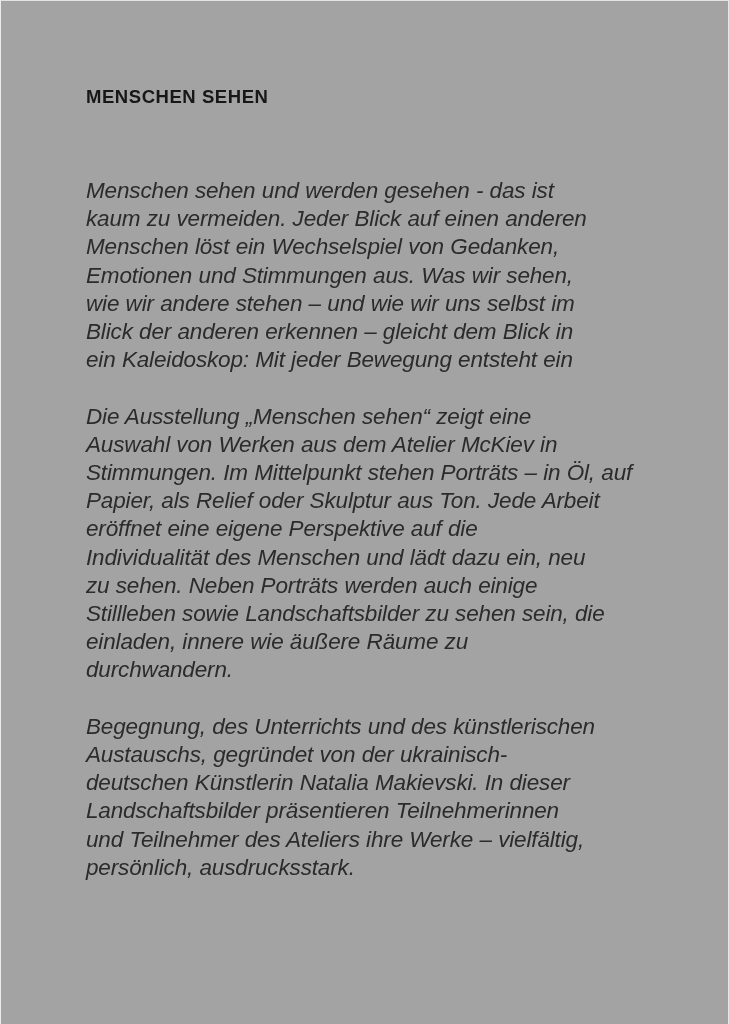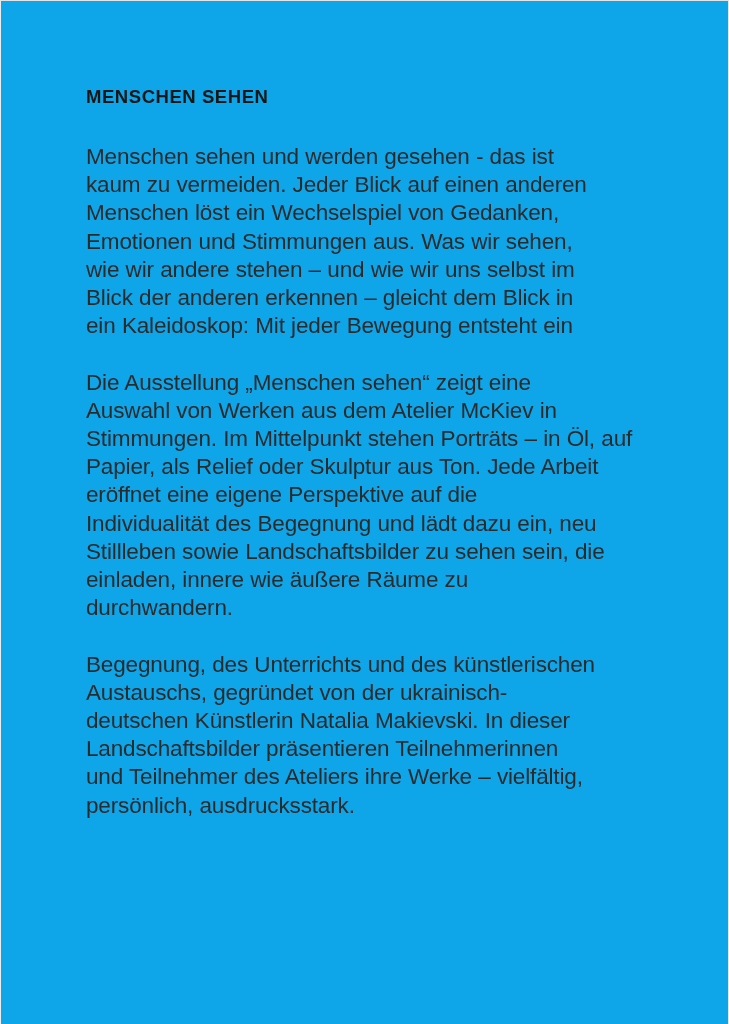--- a/index.html
+++ b/index.html
@@ -8,21 +8,21 @@
     padding: 0;
     background: #ffffff;
   }
   body {
     font-family: "Liberation Sans", sans-serif;
   }
   .page {
     position: relative;
     width: 729px;
     height: 1024px;
-    background: #0ea5e9;
+    background: #a3a3a3;
     box-sizing: border-box;
     border-top: 1px solid #e3e3e3;
     border-left: 1px solid #ececec;
     border-right: 1px solid #e7e7e7;
     overflow: hidden;
   }
   .content {
     position: absolute;
     left: 85px;
     top: 84px;
@@ -31,21 +31,22 @@
   .doc-title {
     font-size: 18.5px;
     font-weight: bold;
     letter-spacing: 0.55px;
     color: #171717;
     line-height: 24px;
     margin: 0 0 0 0;
     white-space: pre;
   }
   .body-block {
-    margin-top: 34px;
+    margin-top: 68px;
+    font-style: italic;
   }
   .para {
     font-size: 22.5px;
     font-weight: 400;
     line-height: 28.2px;
     color: #2b2b2b;
     letter-spacing: -0.15px;
     margin: 0;
     word-spacing: 0.2px;
   }
@@ -75,21 +76,22 @@
         <span class="ln">Blick der anderen erkennen – gleicht dem Blick in</span>
         <span class="ln">ein Kaleidoskop: Mit jeder Bewegung entsteht ein</span>
       </p>
 
       <p class="para">
         <span class="ln">Die Ausstellung „Menschen sehen“ zeigt eine</span>
         <span class="ln">Auswahl von Werken aus dem Atelier McKiev in</span>
         <span class="ln">Stimmungen. Im Mittelpunkt stehen Porträts – in Öl, auf</span>
         <span class="ln">Papier, als Relief oder Skulptur aus Ton. Jede Arbeit</span>
         <span class="ln">eröffnet eine eigene Perspektive auf die</span>
-        <span class="ln">Individualität des Begegnung und lädt dazu ein, neu</span>
+        <span class="ln">Individualität des Menschen und lädt dazu ein, neu</span>
+        <span class="ln">zu sehen. Neben Porträts werden auch einige</span>
         <span class="ln">Stillleben sowie Landschaftsbilder zu sehen sein, die</span>
         <span class="ln">einladen, innere wie äußere Räume zu</span>
         <span class="ln">durchwandern.</span>
       </p>
 
       <p class="para">
         <span class="ln">Begegnung, des Unterrichts und des künstlerischen</span>
         <span class="ln">Austauschs, gegründet von der ukrainisch-</span>
         <span class="ln">deutschen Künstlerin Natalia Makievski. In dieser</span>
         <span class="ln">Landschaftsbilder präsentieren Teilnehmerinnen</span>

